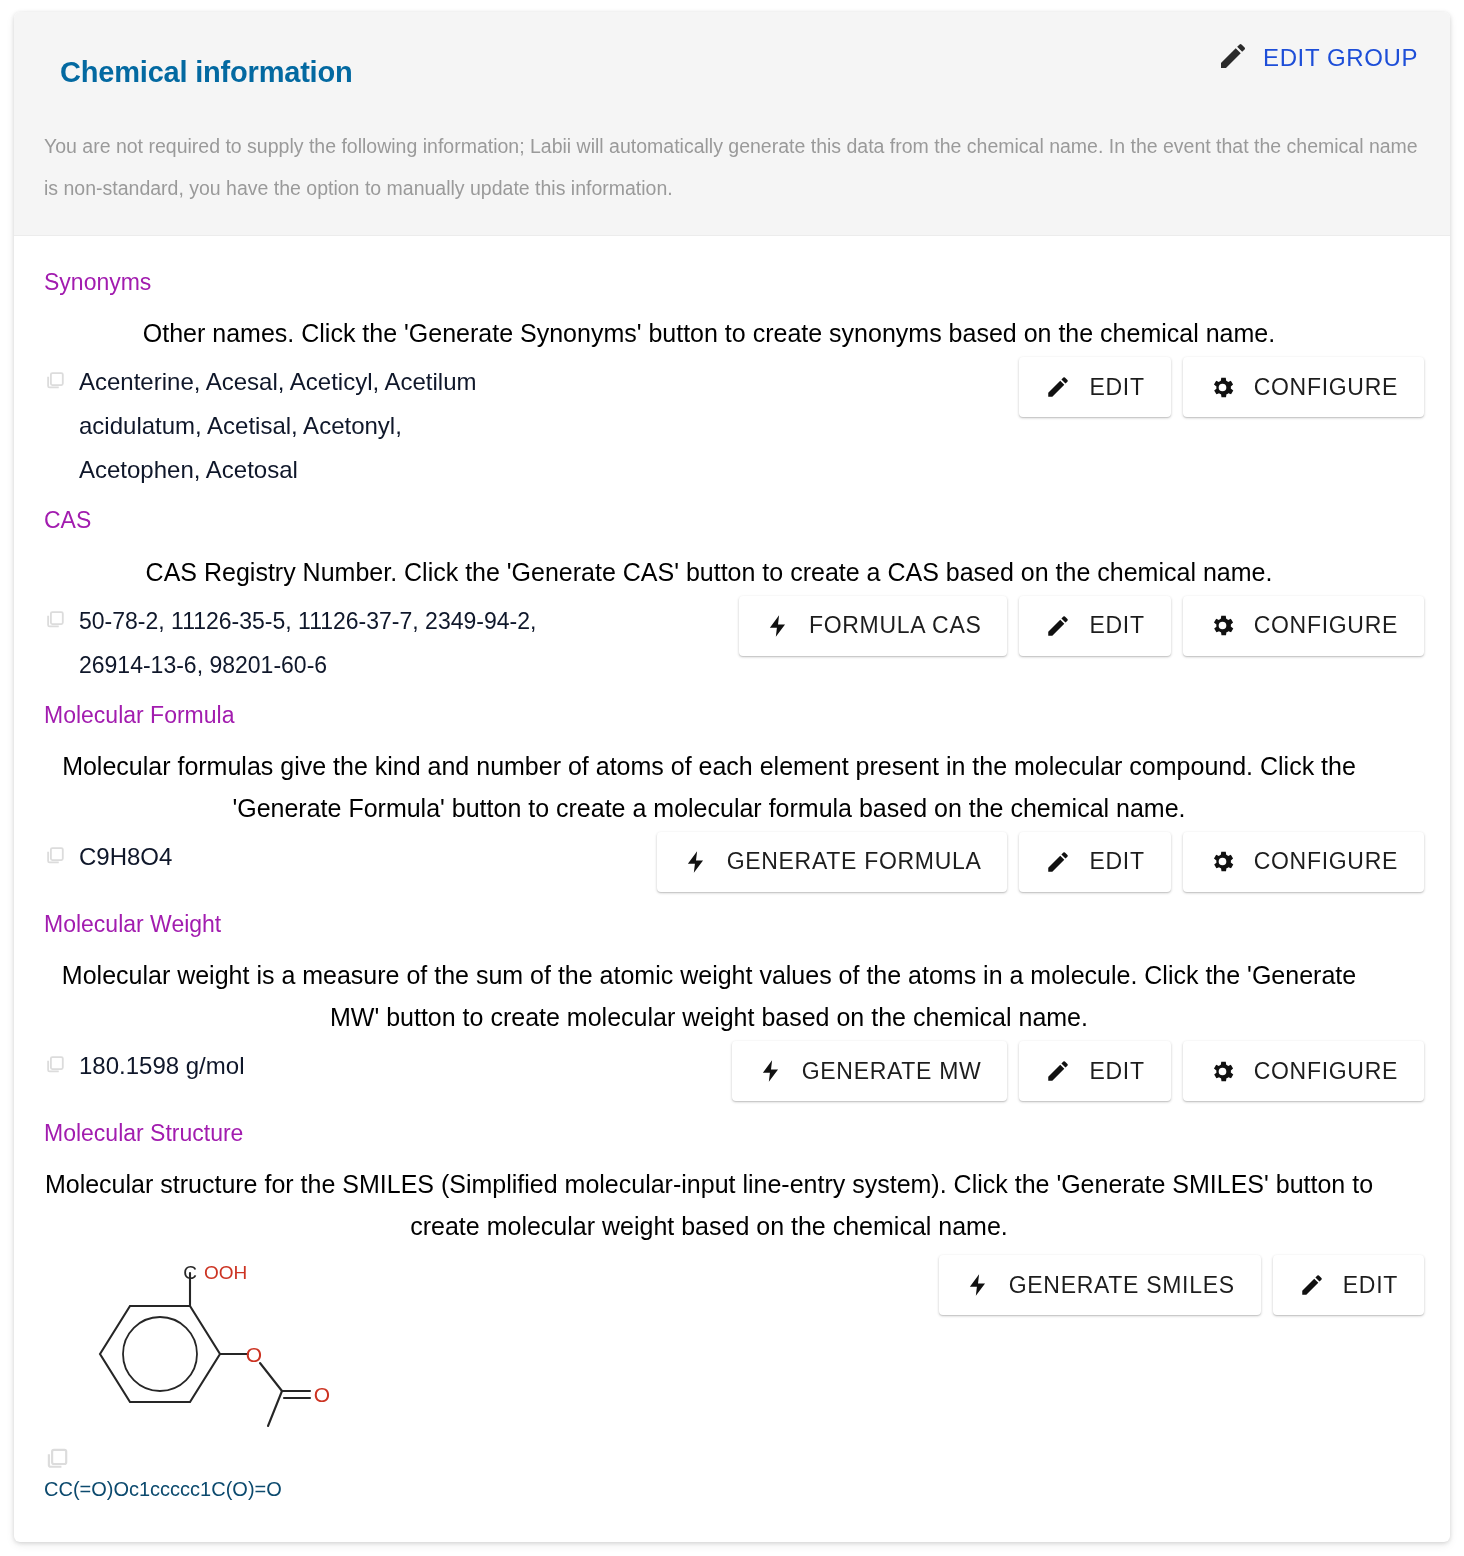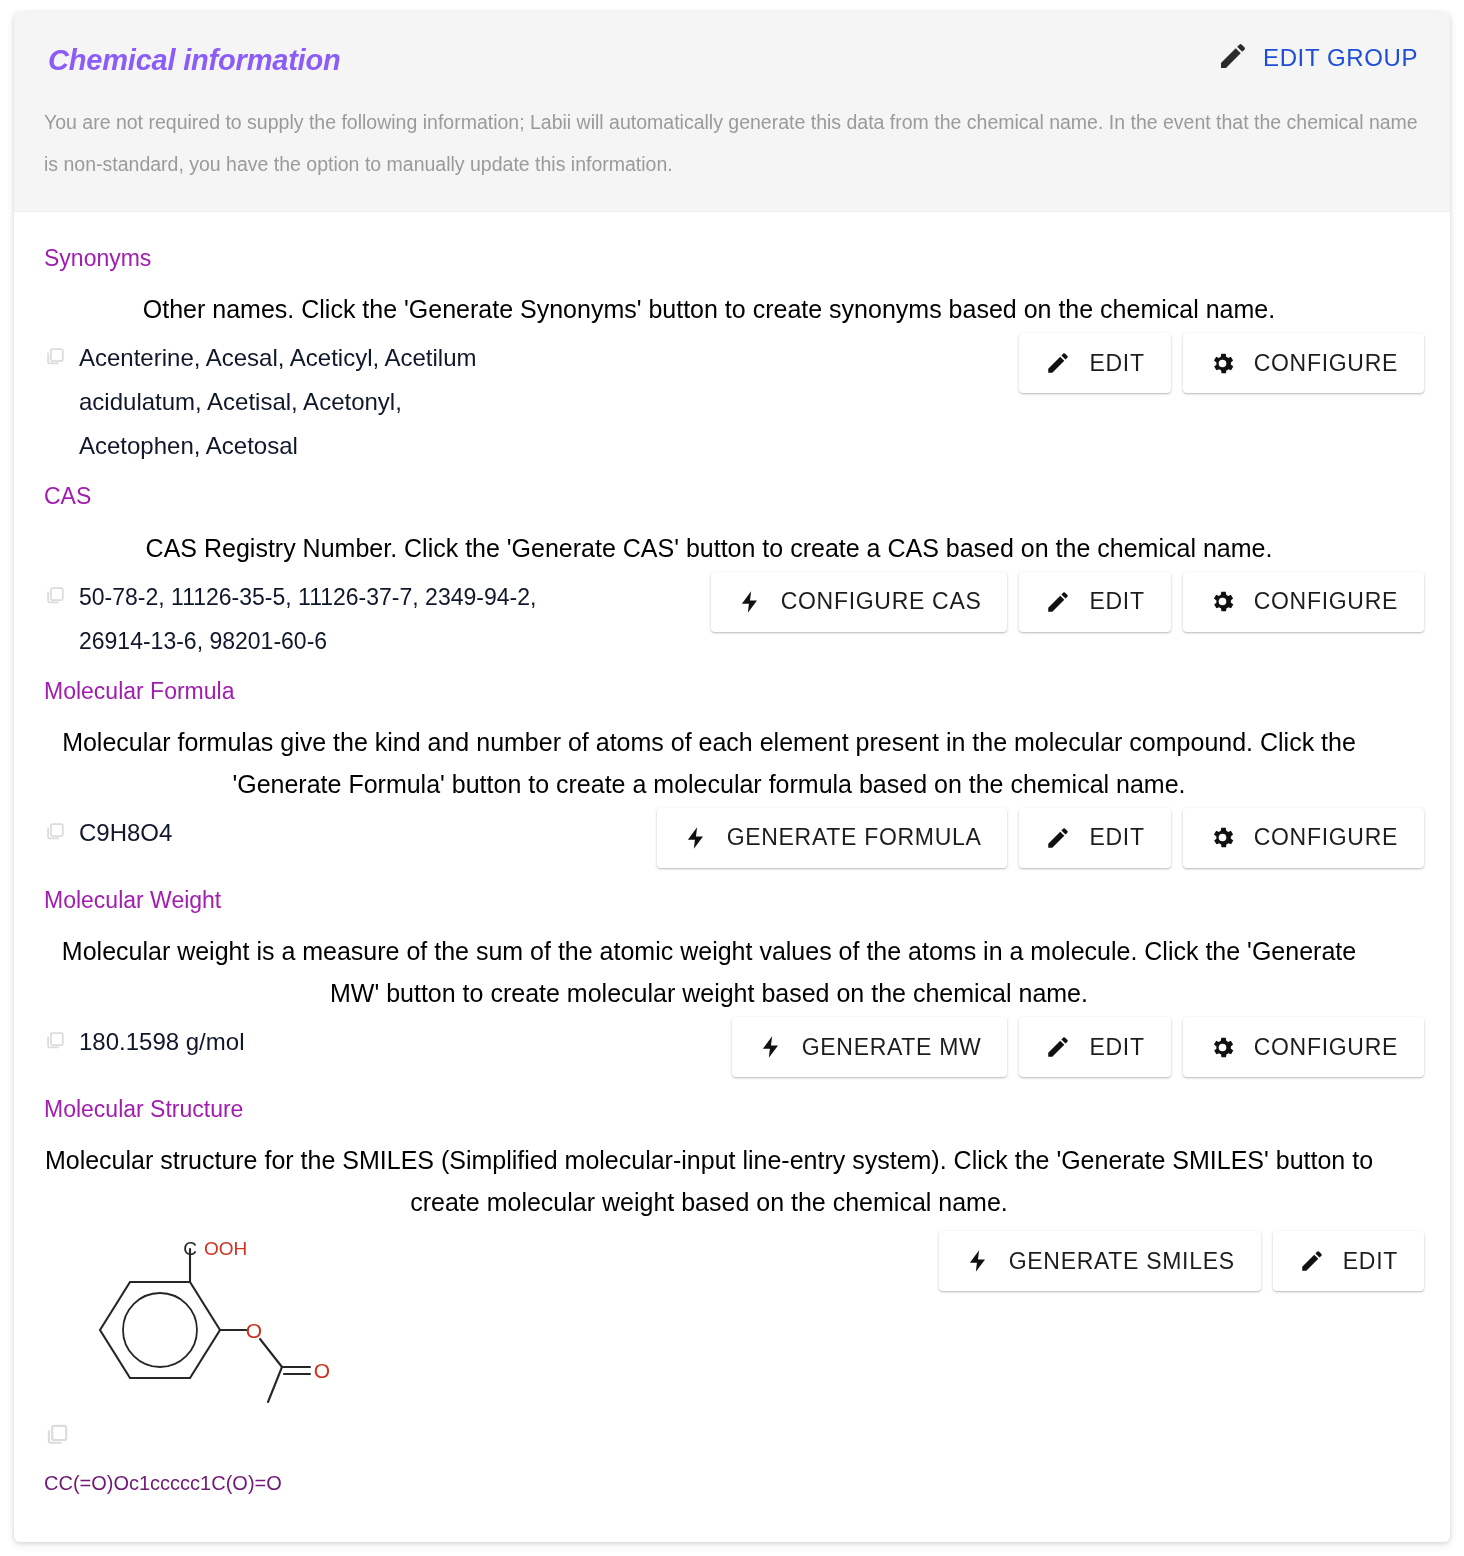--- a/index.html
+++ b/index.html
@@ -35,25 +35,24 @@
     position: relative;
   }
   .header-row {
     display: flex;
     align-items: flex-start;
     justify-content: space-between;
   }
   .card-title {
     font-size: 29px;
     font-weight: bold;
-    color: #8b5cf6;
+    color: #0369a1;
     letter-spacing: -0.2px;
     line-height: 1;
-    margin: 4px;
-    font-style: italic;
+    margin: 16px;
   }
   .edit-group-btn {
     display: flex;
     align-items: center;
     gap: 14px;
     background: transparent;
     border: none;
     cursor: pointer;
     padding: 2px 2px 2px 8px;
     margin-top: -4px;
@@ -154,22 +153,22 @@
   
   .struct-row {
     display: flex;
     align-items: flex-start;
     justify-content: space-between;
     margin-top: 6px;
   }
   .struct-left { padding-top: 6px; }
   .smiles-text {
     font-size: 20px;
-    color: #701a75;
-    margin-top: 24px;
+    color: #0c4a6e;
+    margin-top: 6px;
     line-height: 1.2;
   }
   .struct-copy { margin-top: 8px; }
 </style>
 </head>
 <body>
 
 <div class="page">
   <div class="card">
 
@@ -235,21 +234,21 @@
             </svg>
             <div class="value-text small">50-78-2, 11126-35-5, 11126-37-7, 2349-94-2, 26914-13-6, 98201-60-6</div>
           </div>
           <div class="btn-group">
             <button class="btn">
               <span class="ico">
                 <svg width="26" height="26" viewBox="0 0 24 24">
                     <path fill="#111" d="M13 2 4.5 13.5H11l-1 8.5 8.5-11.5H12l1-8.5z"></path>
                   </svg>
               </span>
-              <span class="btn-label">CONFIGURE CAS</span>
+              <span class="btn-label">FORMULA CAS</span>
             </button>
             <button class="btn">
               <span class="ico">
                 <svg width="26" height="26" viewBox="0 0 24 24">
                     <path fill="#111" d="M3 17.25V21h3.75L17.81 9.94l-3.75-3.75L3 17.25zM20.71 7.04a1 1 0 0 0 0-1.41l-2.34-2.34a1 1 0 0 0-1.41 0l-1.83 1.83 3.75 3.75 1.83-1.83z"></path>
                   </svg>
               </span>
               <span class="btn-label">EDIT</span>
             </button>
             <button class="btn">

